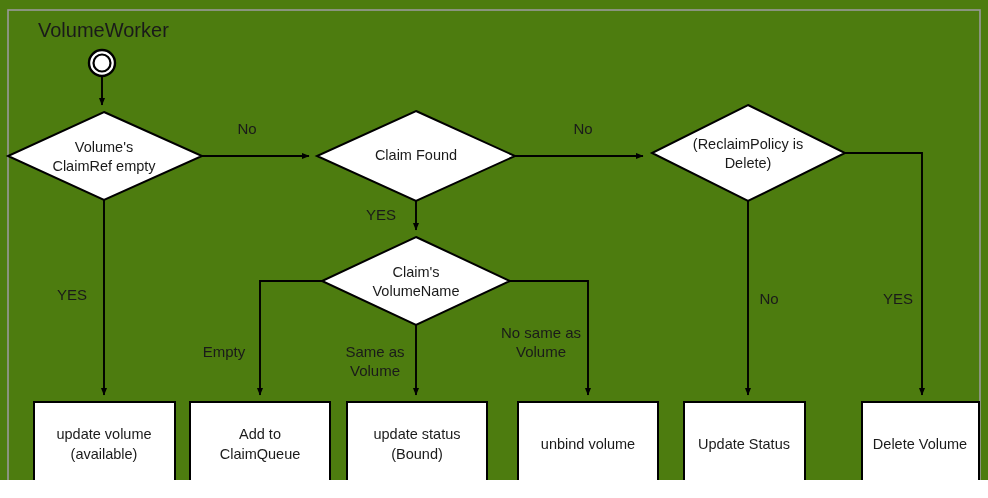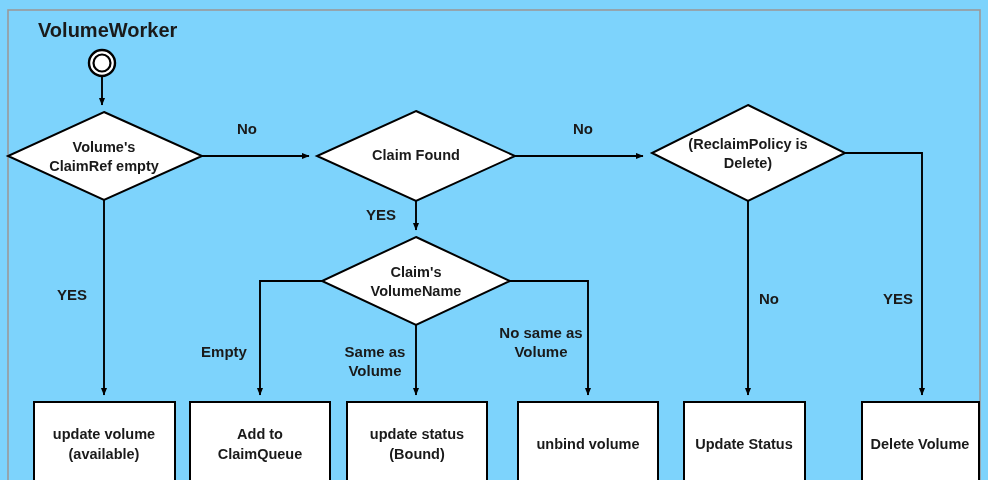--- a/index.html
+++ b/index.html
@@ -7,23 +7,22 @@
     padding: 0;
     background: #ffffff;
   }
   body {
     font-family: "Liberation Sans", sans-serif;
   }
   #canvas {
     position: relative;
     width: 988px;
     height: 480px;
-    background: #7dd3fc;
+    background: #4d7c0f;
     overflow: hidden;
-    font-weight: bold;
   }
   #diagram-svg {
     position: absolute;
     left: 0;
     top: 0;
     width: 988px;
     height: 498px;
   }
   .shape-stroke {
     fill: #ffffff;

